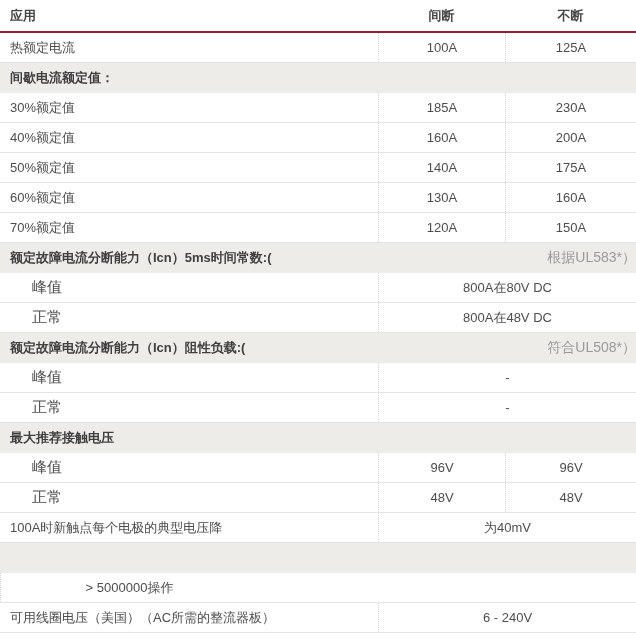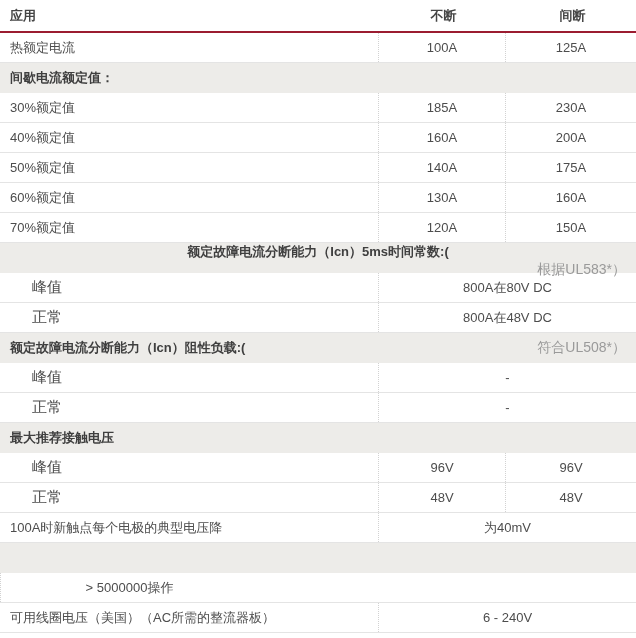--- a/index.html
+++ b/index.html
@@ -30,42 +30,42 @@
     border-bottom:1px solid #edece9;
     font-weight:bold;
     color:#3f3f3f;
   }
   .cell{
     display:flex;
     align-items:center;
     box-sizing:border-box;
   }
   .c1{width:378px;padding-left:10px;}
-  .c1.full{width:100%;padding-right:10px;}
+  .c1.full{width:100%;}
   .c2{width:127px;justify-content:center;border-left:1px dotted #d2d2d2;}
   .c3{width:131px;justify-content:center;border-left:1px dotted #d2d2d2;}
   .cspan{width:258px;justify-content:center;border-left:1px dotted #d2d2d2;}
   .row.header .c2,.row.header .c3{border-left:none;}
   .sub-label{padding-left:32px;font-size:15px;}
   .note{
     margin-left:auto;
     font-weight:normal;
     color:#9a9a9a;
     font-size:14px;
   }
 </style>
 </head>
 <body>
 
 <div class="spec-table">
 
   <div class="row header">
     <div class="cell c1">应用</div>
+    <div class="cell c2">间断</div>
     <div class="cell c3">不断</div>
-    <div class="cell c2">间断</div>
   </div>
 
   <div class="row">
     <div class="cell c1">热额定电流</div>
     <div class="cell c2">100A</div>
     <div class="cell c3">125A</div>
   </div>
 
   <div class="row section">
     <div class="cell c1 full">间歇电流额定值：</div>
@@ -95,21 +95,21 @@
     <div class="cell c3">160A</div>
   </div>
 
   <div class="row">
     <div class="cell c1">70%额定值</div>
     <div class="cell c2">120A</div>
     <div class="cell c3">150A</div>
   </div>
 
   <div class="row section">
-    <div class="cell c1 full" style="display:flex;width:100%;flex-direction:column;">
+    <div class="cell c1 full" style="display:flex;width:100%;">
       <span>额定故障电流分断能力（Icn）5ms时间常数:(</span>
       <span class="note">根据UL583*）</span>
     </div>
   </div>
 
   <div class="row">
     <div class="cell c1 sub-label">峰值</div>
     <div class="cell cspan">800A在80V DC</div>
   </div>
 

